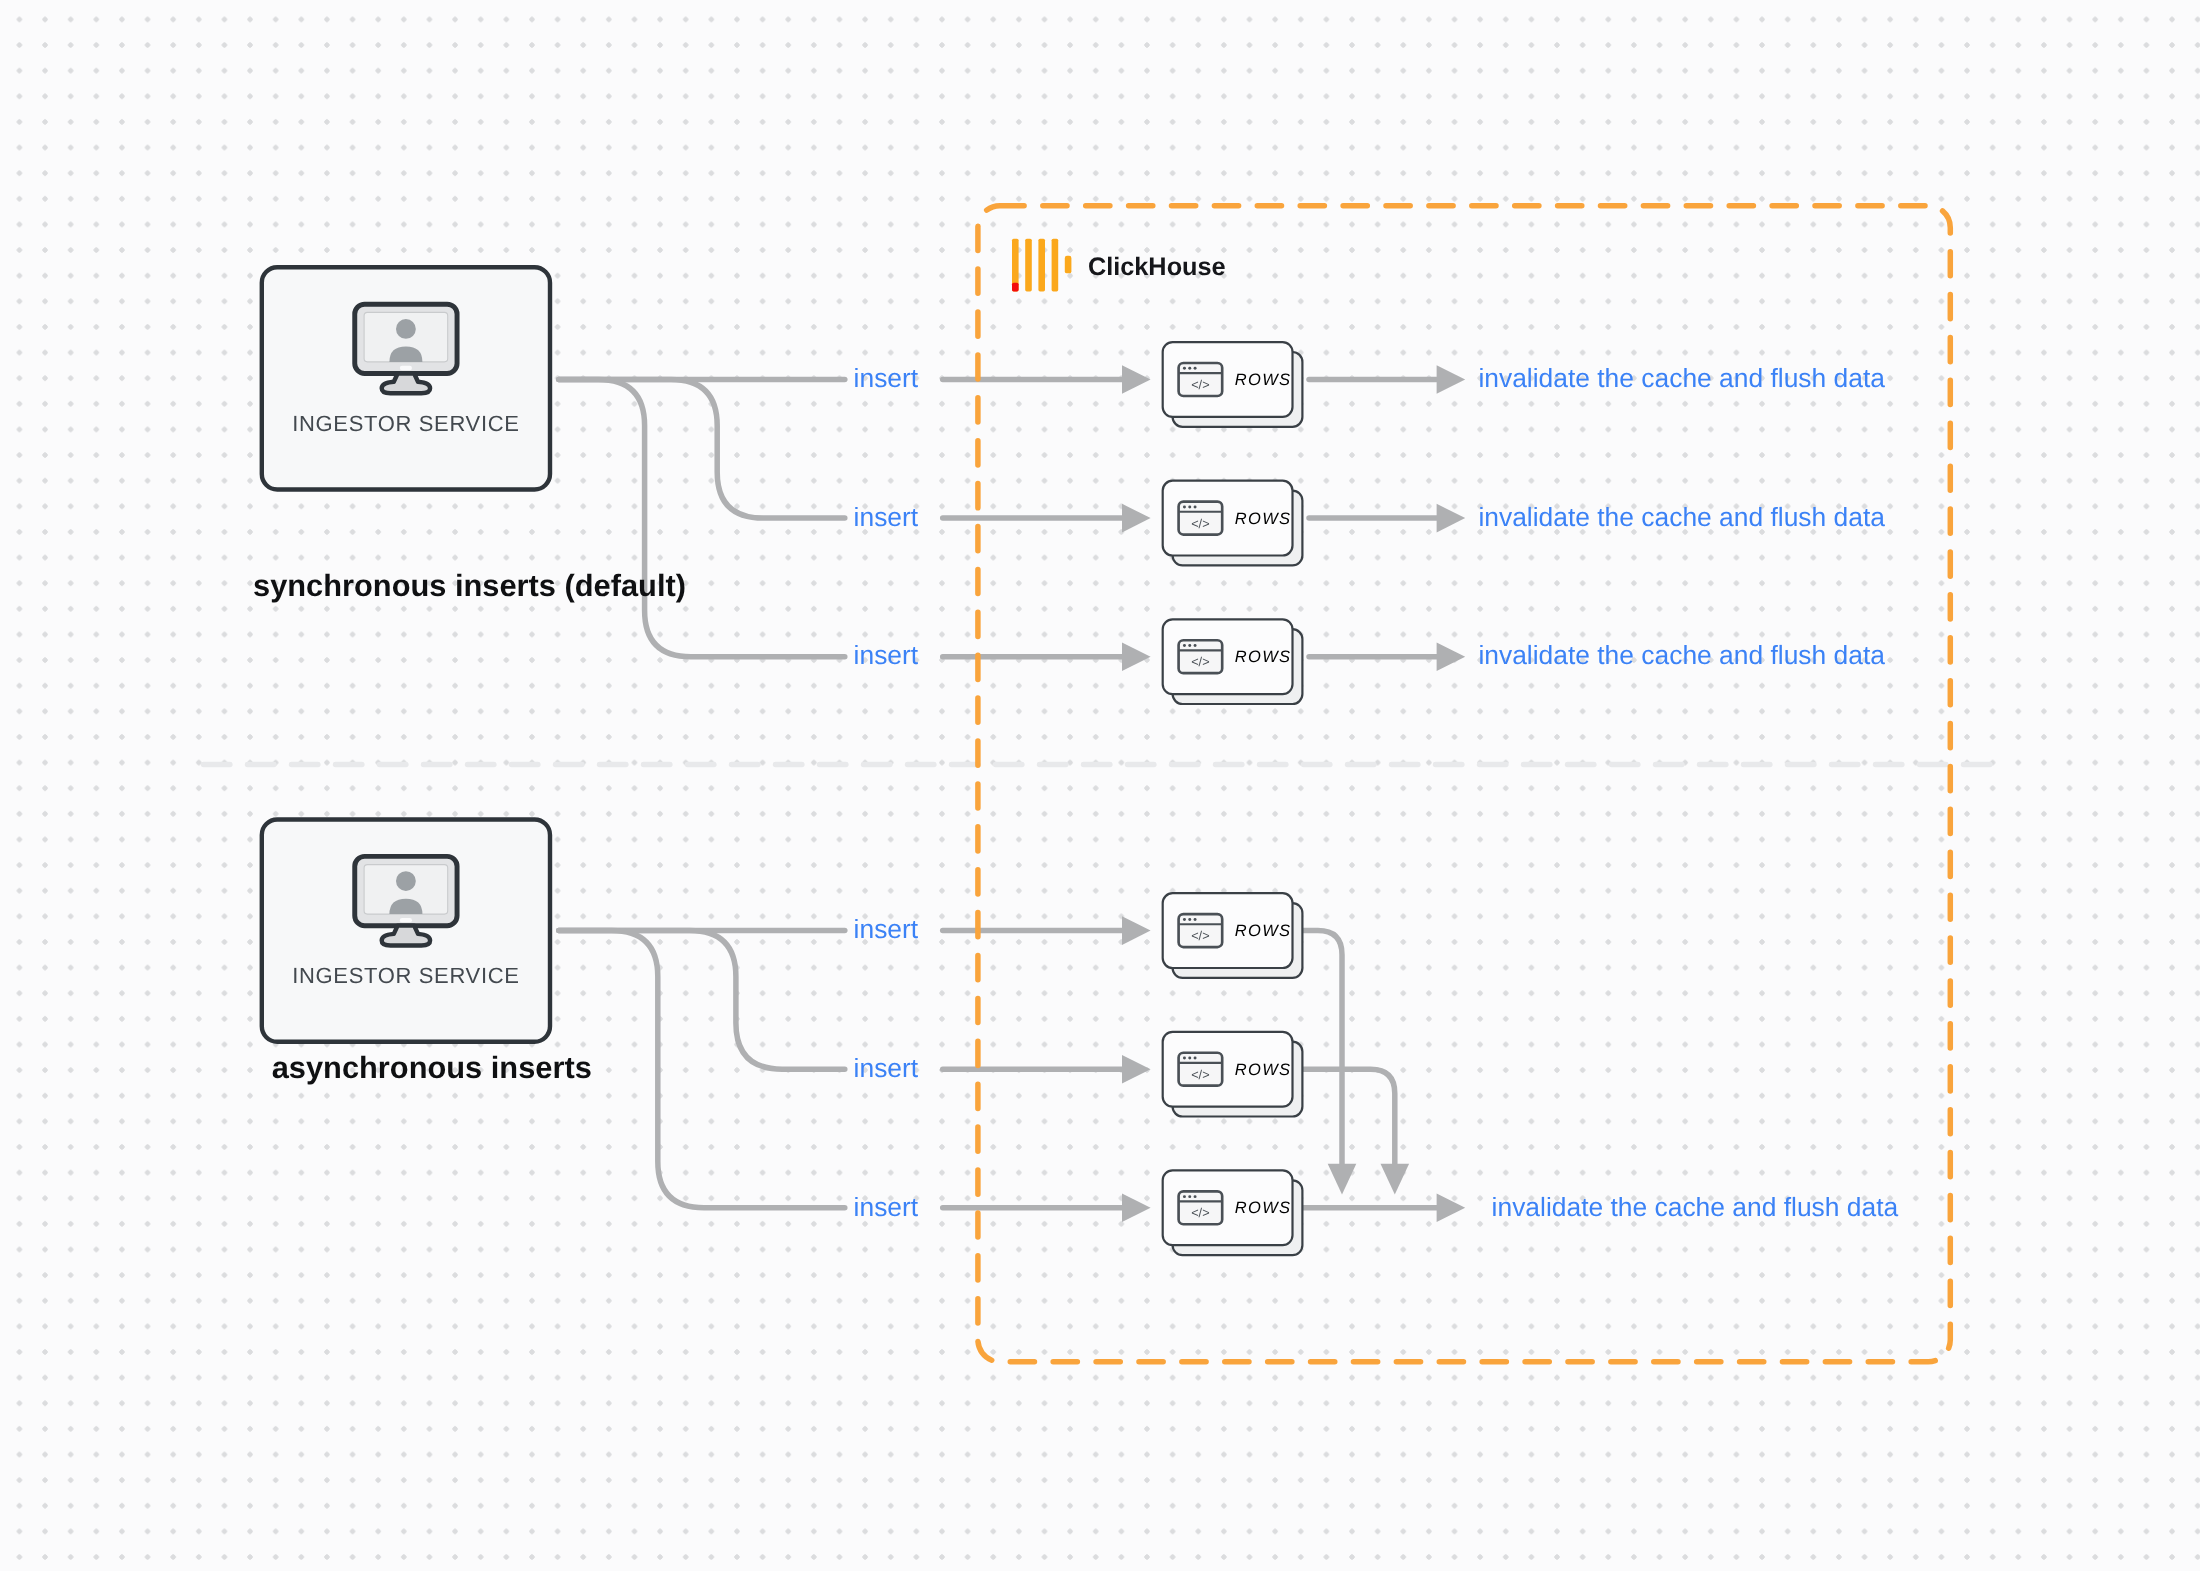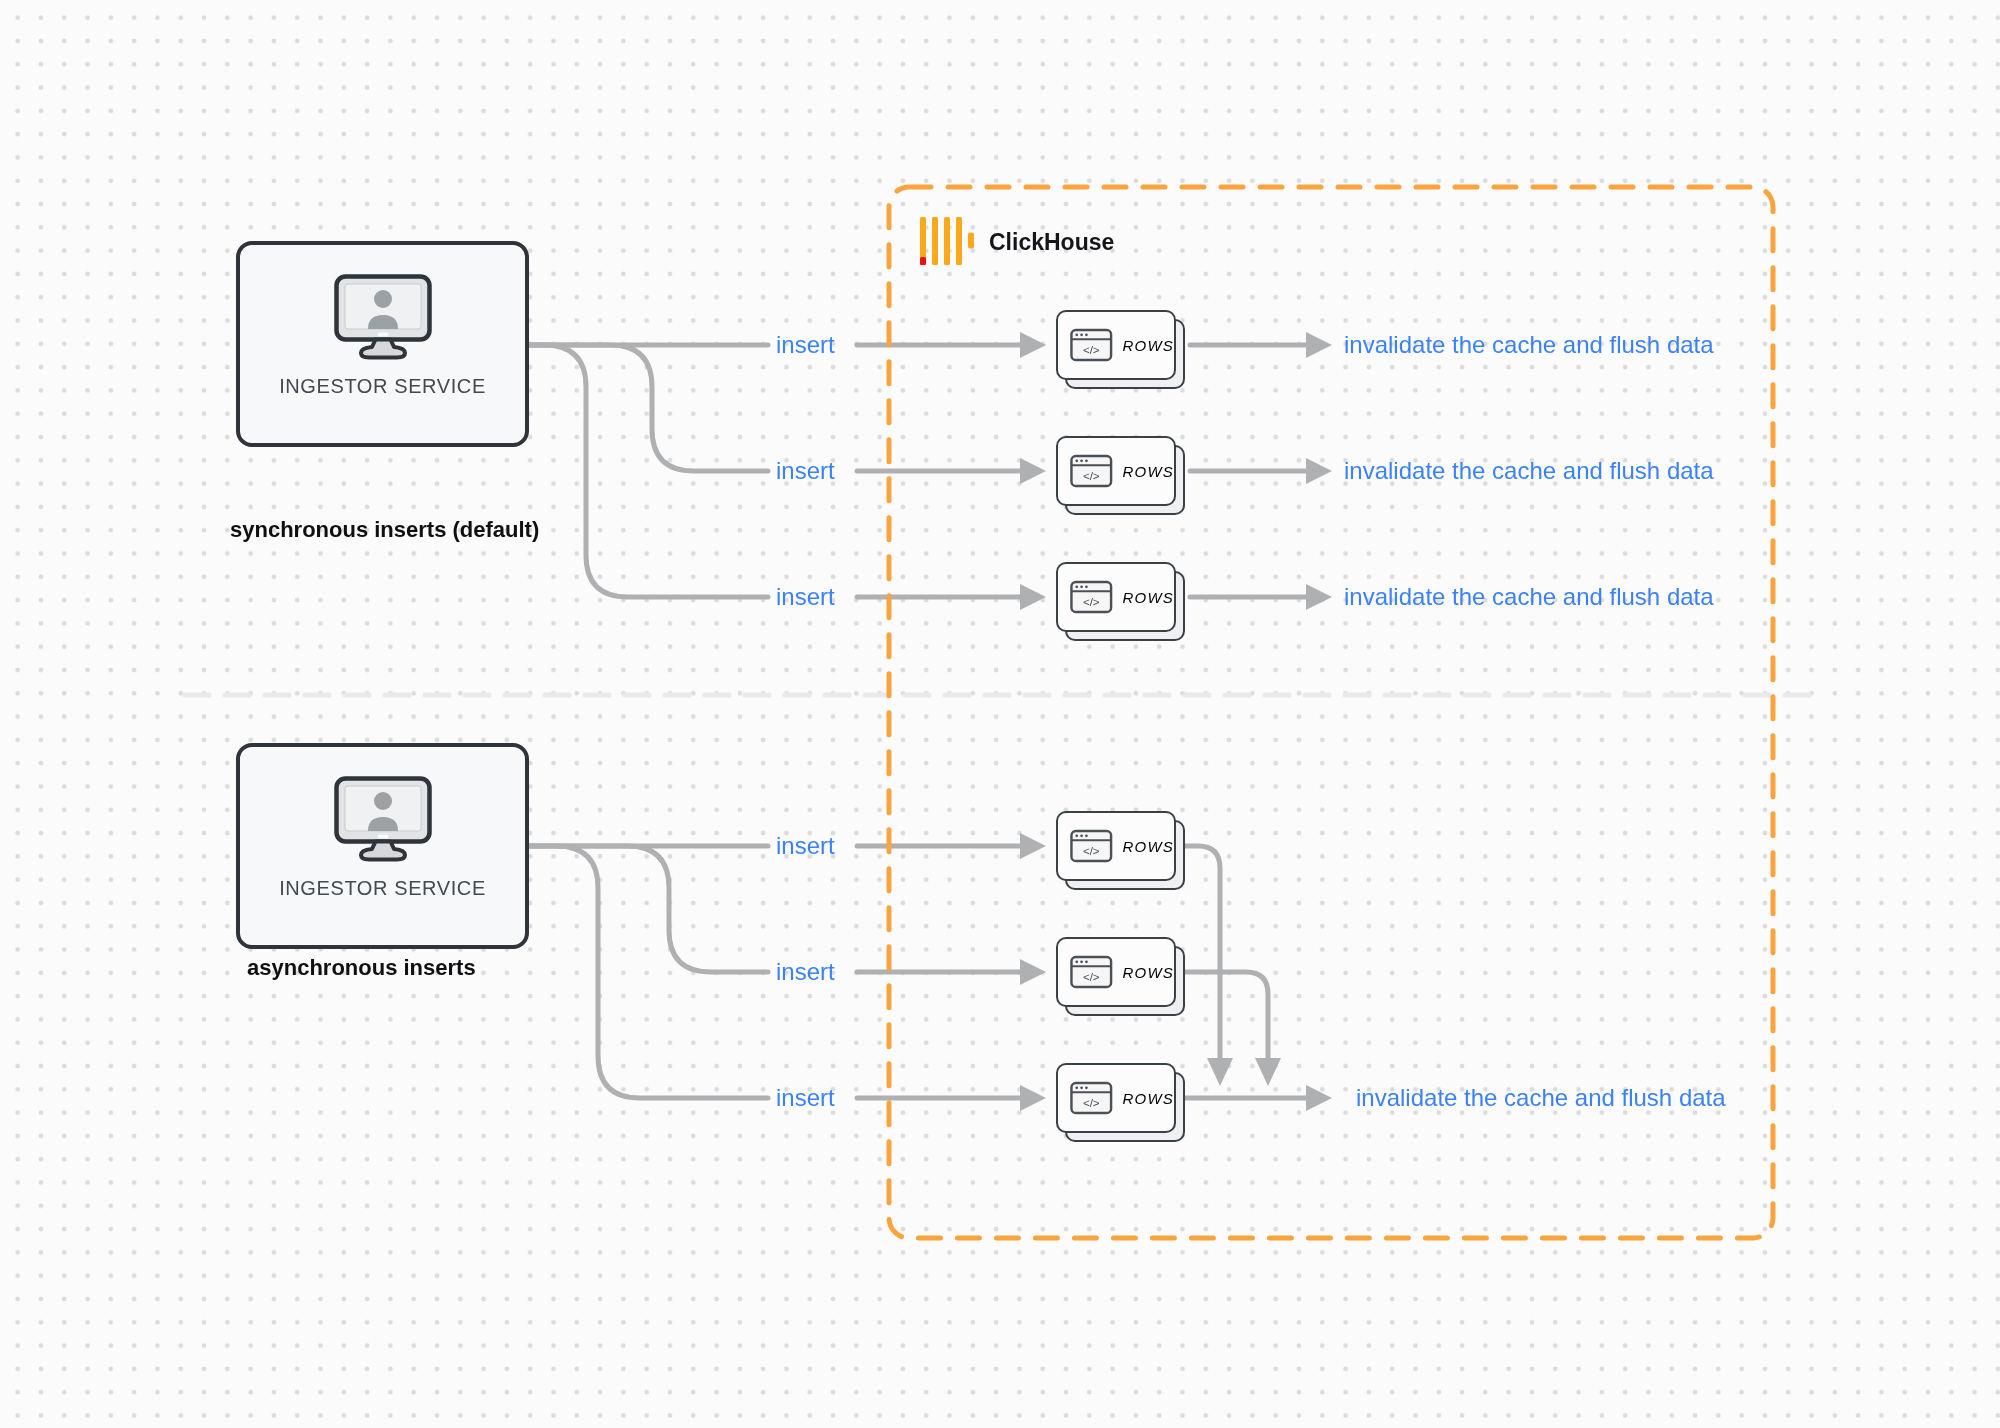--- a/index.html
+++ b/index.html
@@ -10,35 +10,35 @@
     background-image: radial-gradient(circle, #DBDCDE 2.2px, transparent 2.6px);
     background-size: 23.3px 23.3px;
     background-position: 6px 6px;
     overflow: hidden;
   }
   .canvas { position: relative; width: 2000px; height: 1428px; }
   .layer { position: absolute; left: 0; top: 0; }
 
   
   .ingestor {
-    position: absolute; width: 293px; height: 206px;
+    position: absolute; width: 266px; height: 206px;
     box-sizing: border-box;
     border: 4.5px solid #2E343A; border-radius: 16px;
     background: #F7F8F9;
     display: flex; flex-direction: column; align-items: center;
   }
   .ingestor .monitor { margin-top: 28px; }
   .ingestor .svc-label {
     margin-top: 12px;
     font-size: 20px; color: #43494F; letter-spacing: 0.6px;
   }
 
   
   .caption {
-    position: absolute; font-size: 22px; font-weight: 700; color: #0F1012;
+    position: absolute; font-size: 28px; font-weight: 700; color: #0F1012;
     white-space: nowrap;
   }
 
   
   .flow-label {
     position: absolute; font-size: 24px; color: #3b82f6; white-space: nowrap;
     line-height: 30px;
   }
 
   

